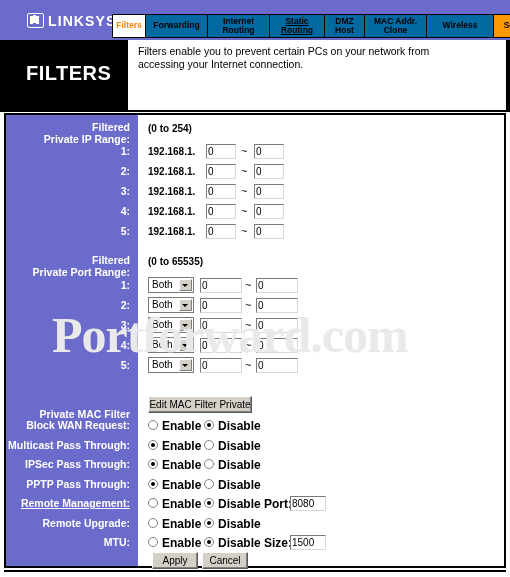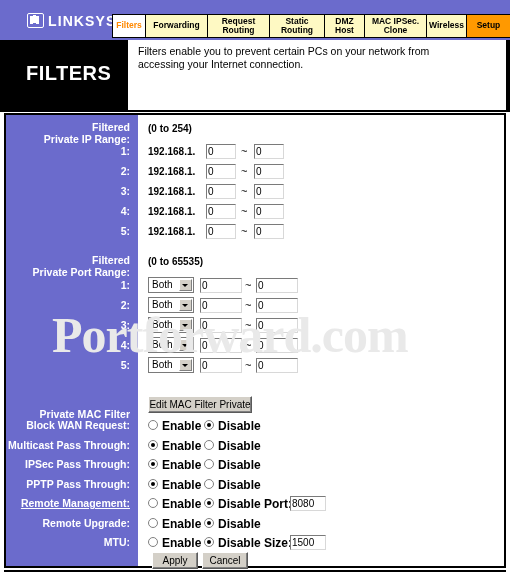--- a/index.html
+++ b/index.html
@@ -76,21 +76,21 @@
     left: 112px; top: 14px;
     height: 24px;
     display: flex;
     align-items: flex-end;
   }
   .tab {
     height: 24px;
     box-sizing: border-box;
     border: 1px solid #000;
     border-right: none;
-    background: #fef9c3;
+    background: #0369a1;
     color: #000;
     font-weight: bold;
     font-size: 8.5px;
     line-height: 9.5px;
     text-align: center;
     display: flex;
     flex-direction: column;
     justify-content: center;
     align-items: center;
     padding: 0 4px;
@@ -310,25 +310,25 @@
 
   <div id="topbar">
     <div id="logo">
       <span id="logo-mark"></span>
       <span id="logo-text">LINKSYS</span>
       <span id="logo-tm">®</span>
     </div>
     <div id="tabs">
         <div class="tab active" style="width: 33px;"><span>Filters</span></div>
         <div class="tab" style="width: 62px;"><span>Forwarding</span></div>
-        <div class="tab" style="width: 62px;"><span>Request</span><span>Routing</span></div>
-        <div class="tab" style="width: 55px;"><span>Static</span><span>Routing</span></div>
+        <div class="tab" style="width: 62px;"><span>Internet</span><span>Routing</span></div>
+        <div class="tab" style="width: 55px; text-decoration: underline;"><span>Static</span><span>Routing</span></div>
         <div class="tab" style="width: 40px;"><span>DMZ</span><span>Host</span></div>
-        <div class="tab" style="width: 62px;"><span>MAC IPSec.</span><span>Clone</span></div>
-        <div class="tab" style="width: 40px;"><span>Wireless</span></div>
+        <div class="tab" style="width: 62px;"><span>MAC Addr.</span><span>Clone</span></div>
+        <div class="tab" style="width: 67px;"><span>Wireless</span></div>
         <div class="tab setup" style="width: 45px;"><span>Setup</span></div>
       </div>
   </div>
 
   <div id="titlestrip"></div>
   <div id="intro-box">
     <div id="intro-text">Filters enable you to prevent certain PCs on your network from accessing your Internet connection.</div>
   </div>
   <div id="page-title">FILTERS</div>
 

